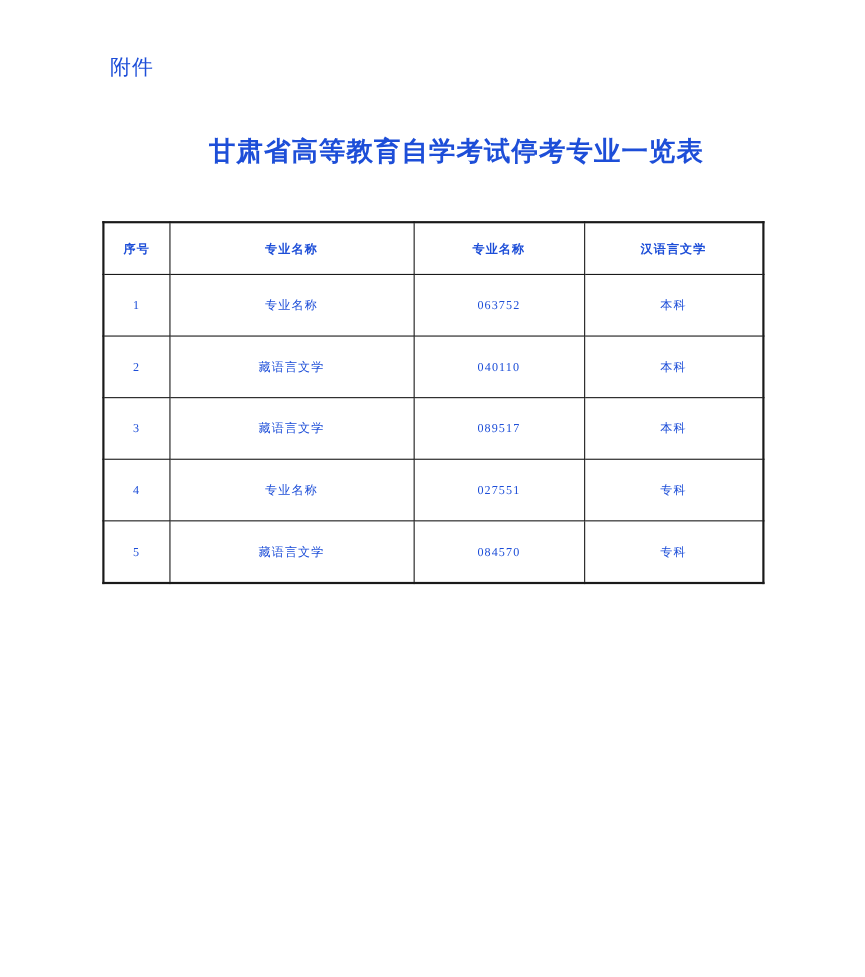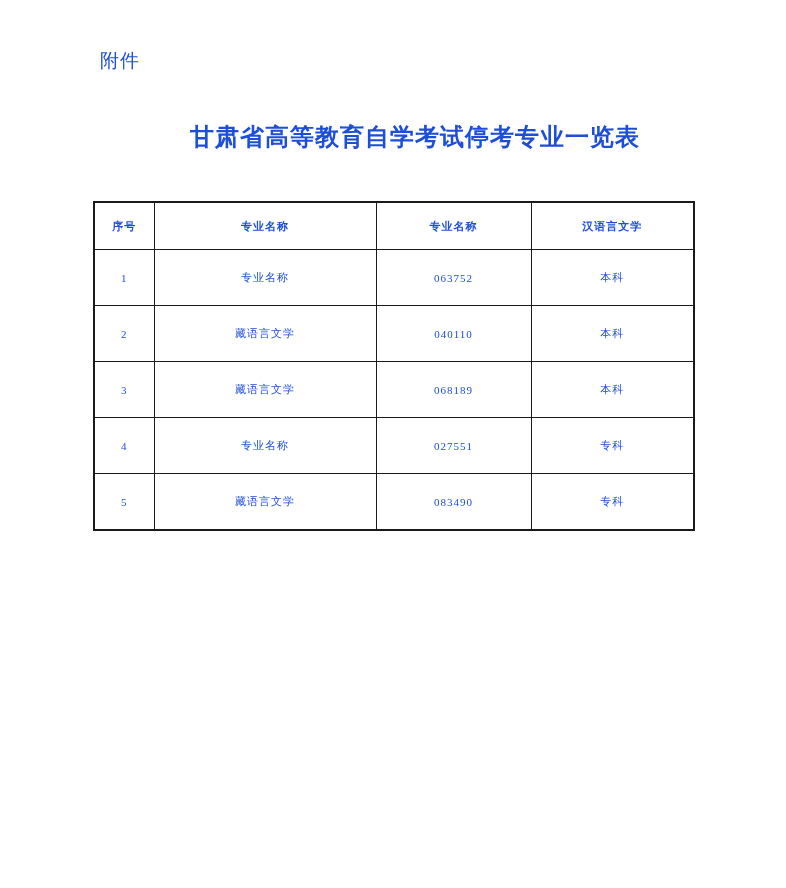--- a/index.html
+++ b/index.html
@@ -101,31 +101,31 @@
       </tr>
       <tr>
         <td>2</td>
         <td>藏语言文学</td>
         <td class="code-cell">040110</td>
         <td>本科</td>
       </tr>
       <tr>
         <td>3</td>
         <td>藏语言文学</td>
-        <td class="code-cell">068189</td>
+        <td class="code-cell">089517</td>
         <td>本科</td>
       </tr>
       <tr>
         <td>4</td>
         <td>专业名称</td>
         <td class="code-cell">027551</td>
         <td>专科</td>
       </tr>
       <tr>
         <td>5</td>
         <td>藏语言文学</td>
-        <td class="code-cell">083490</td>
+        <td class="code-cell">084570</td>
         <td>专科</td>
       </tr>
     </tbody>
   </table>
 
 </div>
 
 </body></html>

